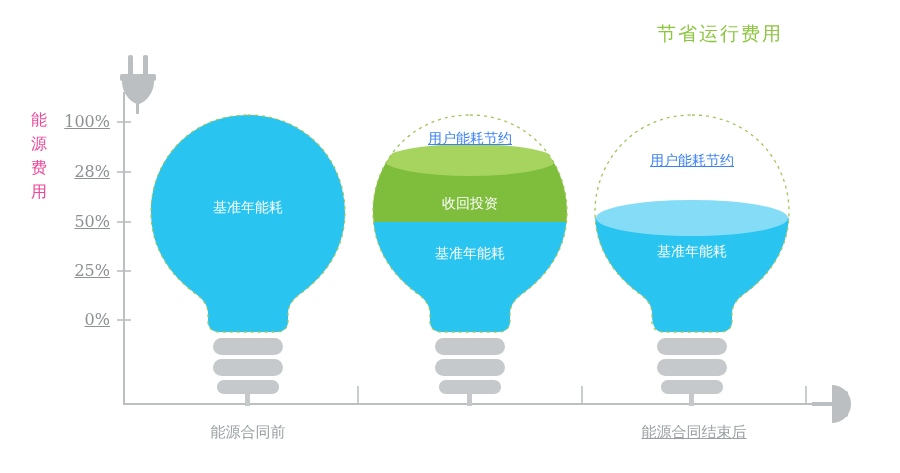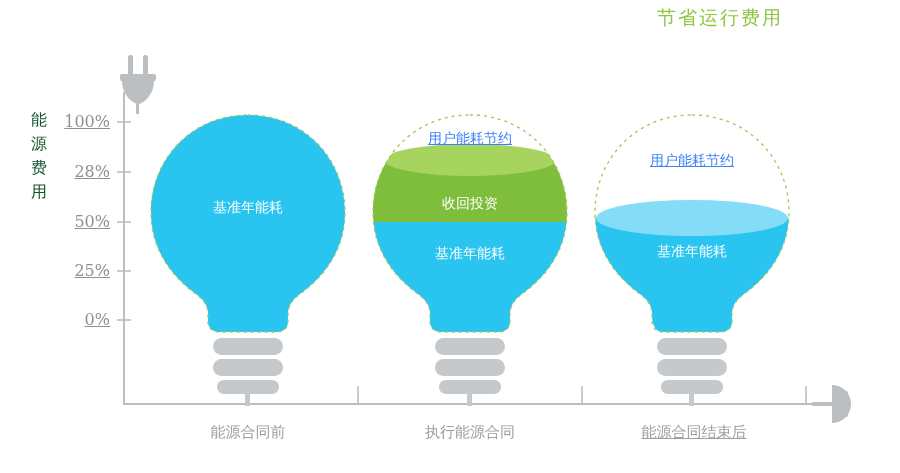--- a/index.html
+++ b/index.html
@@ -26,21 +26,21 @@
     position: absolute;
     left: 0; top: 0;
     width: 900px;
     height: 473px;
   }
 
   
   .headline {
     position: absolute;
     right: 50px;
-    top: 4px;
+    top: 20px;
     text-align: center;
     width: 260px;
   }
   .headline .sub {
     font-size: 19px;
     color: #8cc63f;
     letter-spacing: 2px;
     line-height: 26px;
     font-family: "DejaVu Sans", "Liberation Sans", sans-serif;
   }
@@ -53,21 +53,21 @@
     font-family: "DejaVu Sans", "Liberation Sans", sans-serif;
   }
 
   
   .ylabel {
     position: absolute;
     left: 28px;
     top: 108px;
     width: 22px;
     font-size: 16px;
-    color: #14532d;
+    color: #ec4899;
     line-height: 24px;
     text-align: center;
     letter-spacing: 0px;
   }
   .ytick {
     position: absolute;
     width: 54px;
     text-align: right;
     font-size: 16px;
     color: #8d9194;
@@ -247,21 +247,20 @@
 
   <div class="ylabel">能源费用</div>
 
   <div class="ytick" style="left:56px; top:112px;">100%</div>
   <div class="ytick" style="left:56px; top:162px;">28%</div>
   <div class="ytick" style="left:56px; top:212px;">50%</div>
   <div class="ytick" style="left:56px; top:261px;">25%</div>
   <div class="ytick" style="left:56px; top:310px;">0%</div>
 
   <div class="xtick" style="left:158px;">能源合同前</div>
-  <div class="xtick" style="left:380px;">执行能源合同</div>
   <div class="xtick" style="left:604px;text-decoration:underline;">能源合同结束后</div>
 
   <div class="cap white" style="left:188px; top:197px; width:120px;">基准年能耗</div>
 
   <div class="cap greenlabel" style="left:400px; top:128px; width:140px;">用户能耗节约</div>
   <div class="cap white" style="left:395px; top:193px; width:150px;">收回投资</div>
   <div class="cap white" style="left:410px; top:243px; width:120px;">基准年能耗</div>
 
   <div class="cap greenlabel" style="left:622px; top:150px; width:140px;">用户能耗节约</div>
   <div class="cap white" style="left:632px; top:241px; width:120px;">基准年能耗</div>

